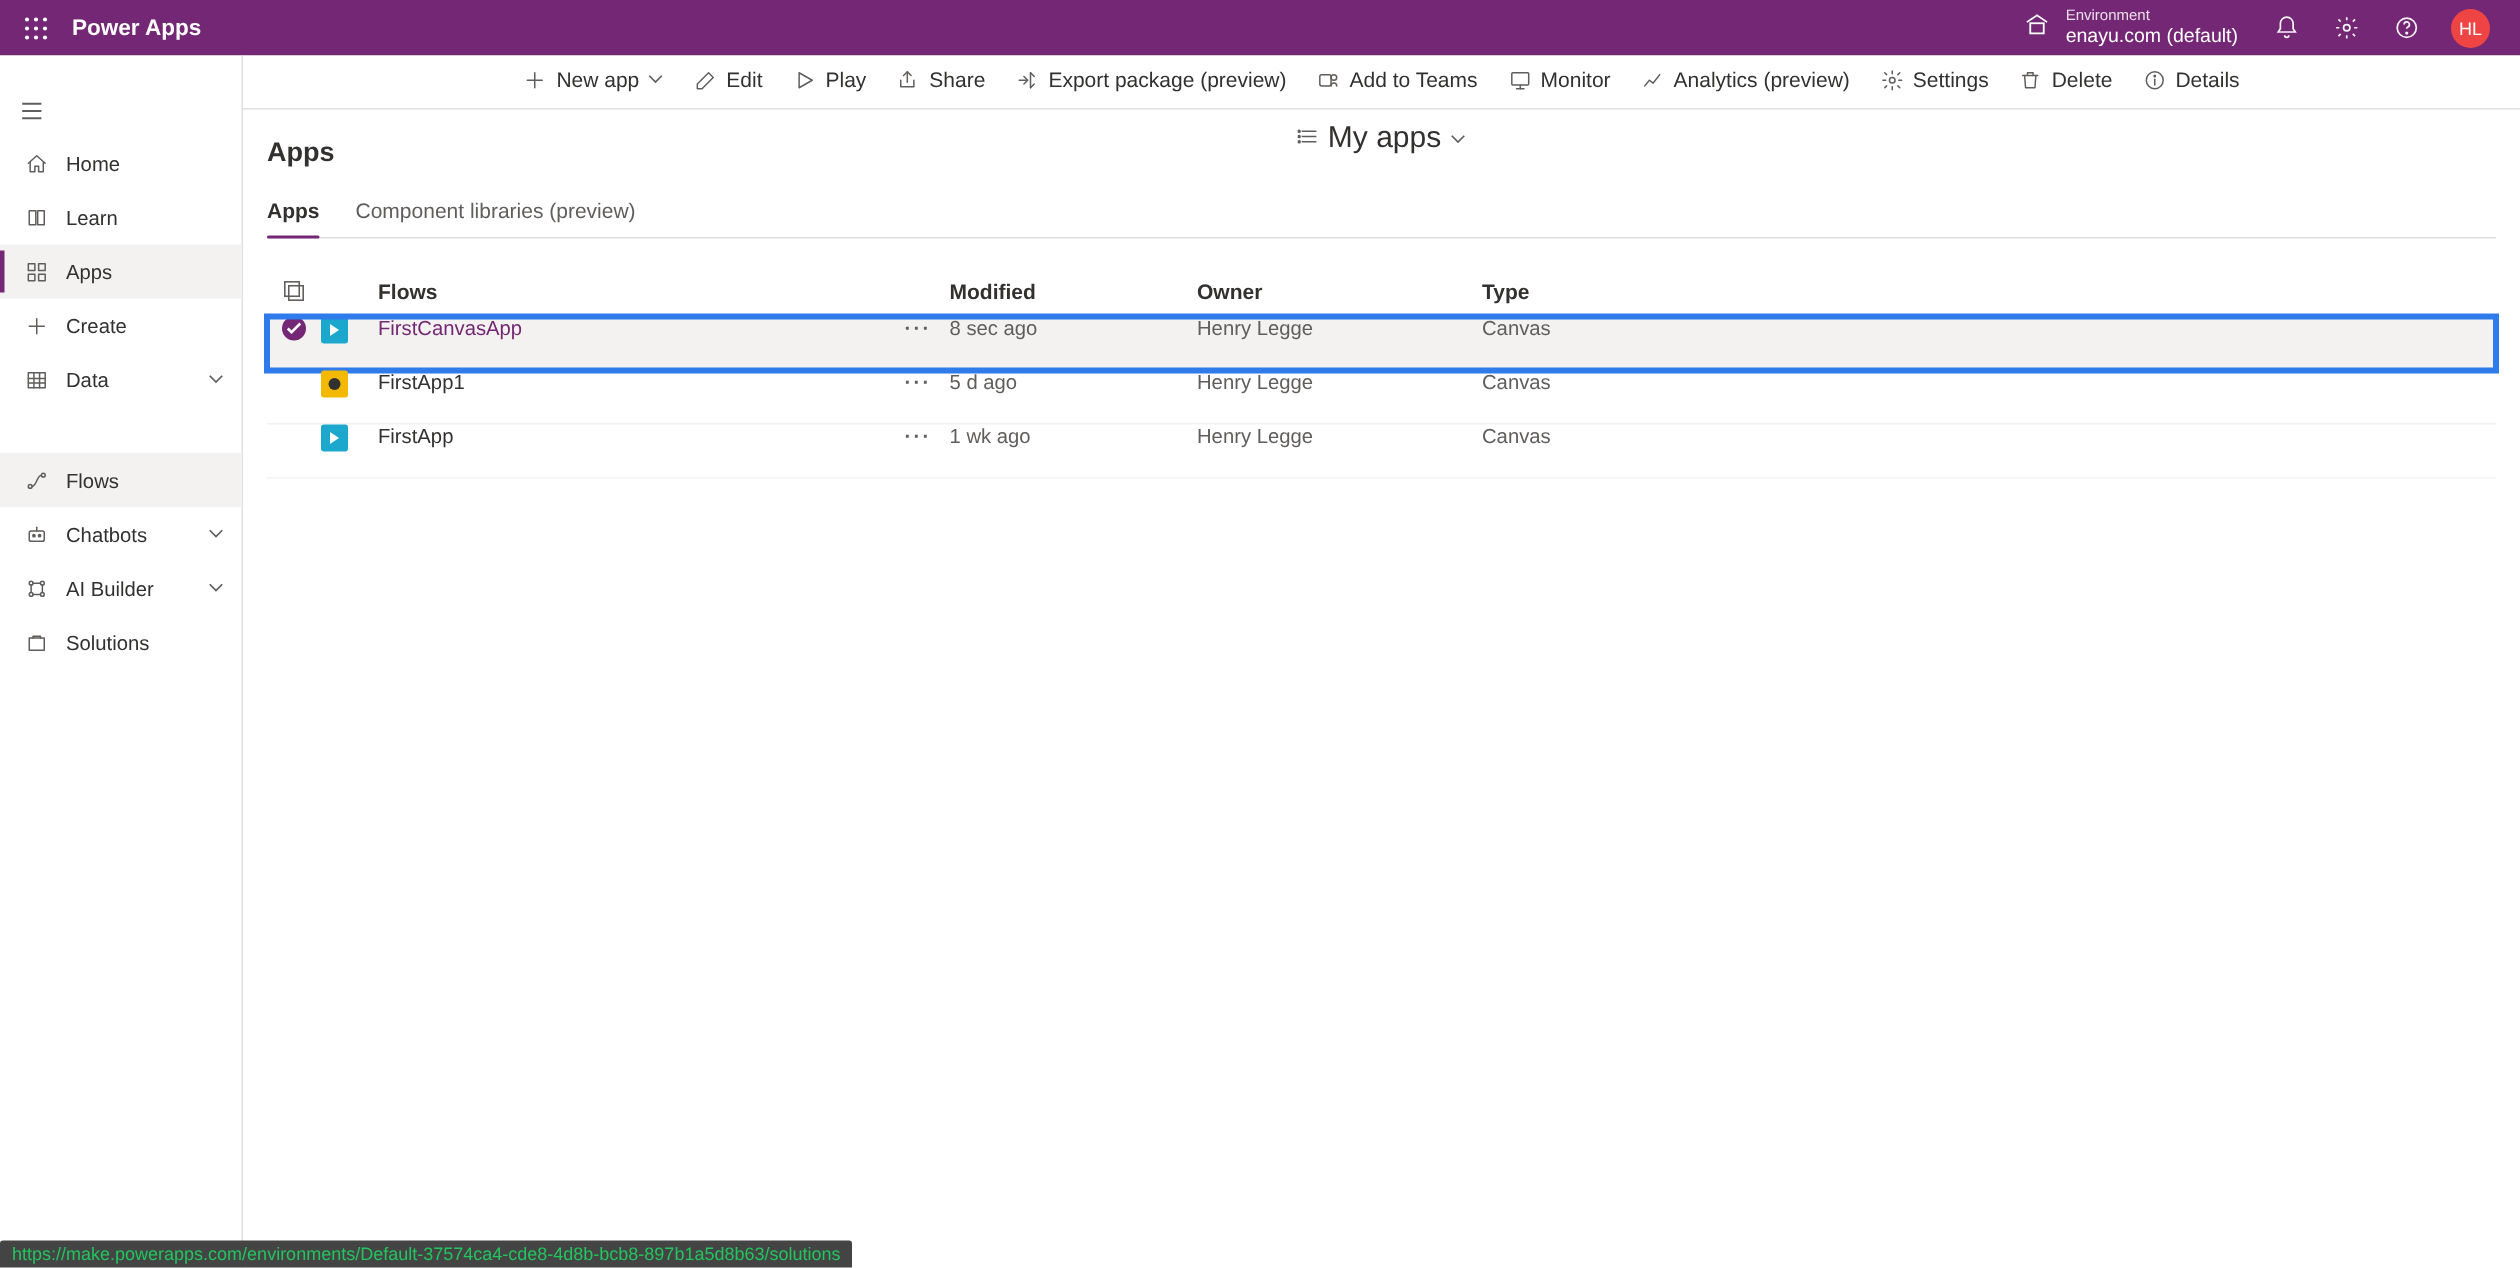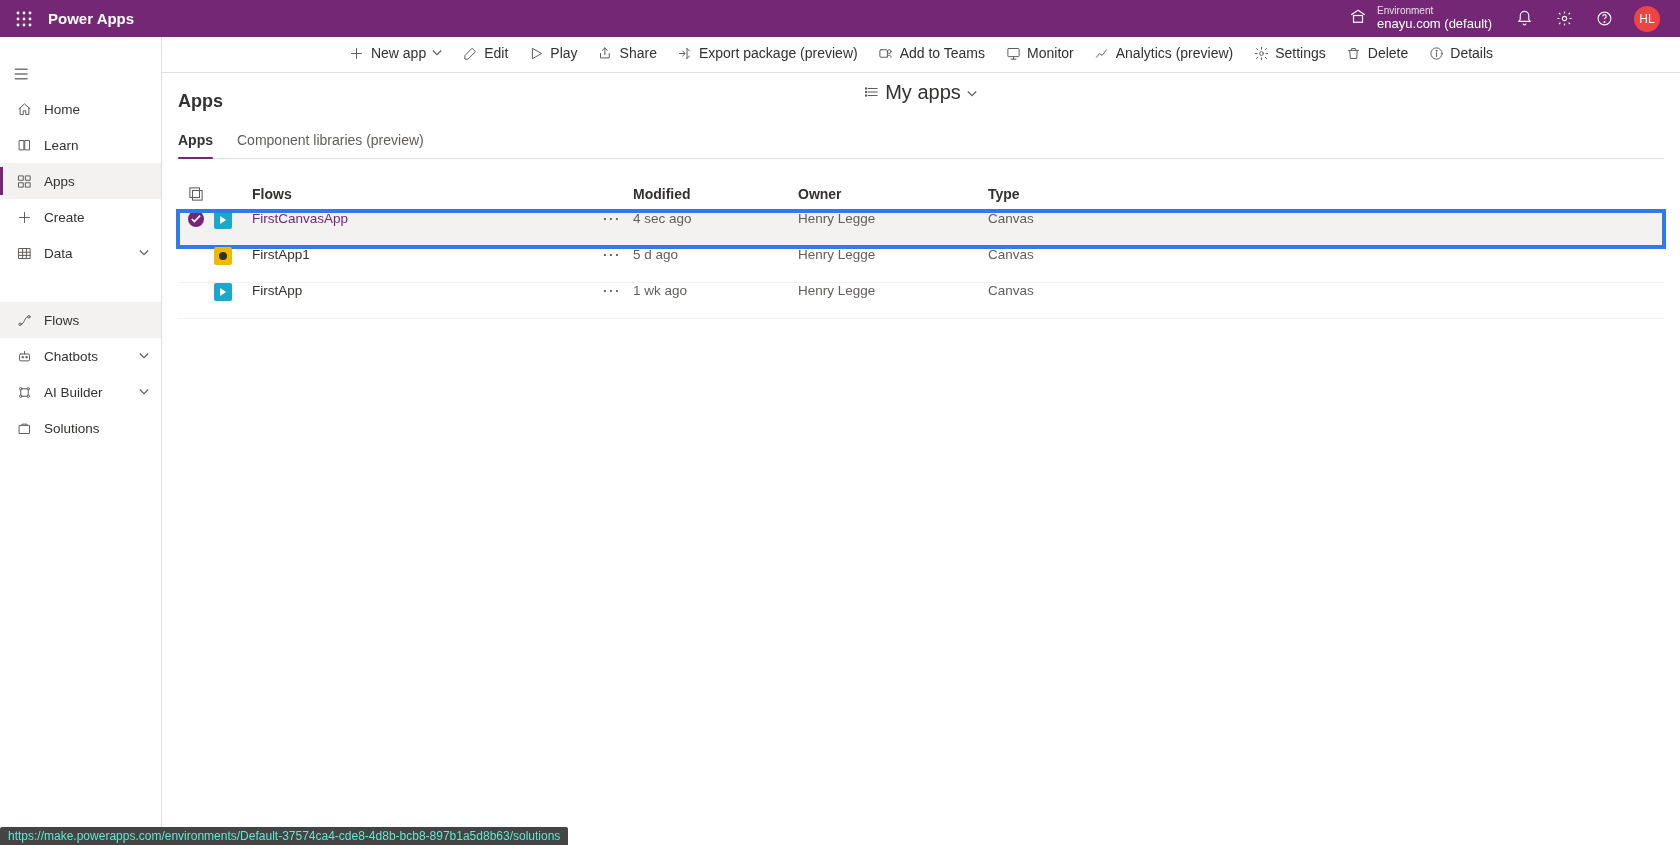--- a/index.html
+++ b/index.html
@@ -57,21 +57,21 @@
   .grid-row .col-name { color:#323130; }
   .grid-row.selected { background:#f3f2f1; }
   .grid-row.selected .col-name span { color:#742774; }
   .highlight-box { outline: 4px solid #2f7bec; outline-offset: -2px; }
   .app-icon { width: 18px; height: 18px; border-radius: 2px; display:flex; align-items:center; justify-content:center; }
   .app-icon.teal { background:#1ba8cc; }
   .app-icon.amber { background:#f2b900; }
   .checkmark-sel { width:16px; height:16px; border-radius:50%; background:#742774; display:flex; align-items:center; justify-content:center; }
   .more-dots { color:#605e5c; cursor:pointer; letter-spacing:1.5px; font-weight:bold; }
 
-  .status-bar { position:absolute; bottom:0; left:0; background:#444; color:#5eead4; font-size:12px; padding: 2px 8px; border-radius: 2px 2px 0 0; }
+  .status-bar { position:absolute; bottom:0; left:0; background:#444; color:#22c55e; font-size:12px; padding: 2px 8px; border-radius: 2px 2px 0 0; }
 </style>
 </head>
 <body>
 
 <div class="header">
   <div class="header-left">
     <div class="waffle">
       <svg width="16" height="16" viewBox="0 0 16 16" fill="white">
           <g>
             <circle cx="2" cy="2" r="1.4"></circle>
@@ -406,21 +406,21 @@
               </div>
               <div class="col-icon">
                 <div class="app-icon teal">
                   <svg width="10" height="10" viewBox="0 0 10 10" fill="white">
                     <path d="M2 1l6 4-6 4z"></path>
                   </svg>
                 </div>
               </div>
               <div class="col-name"><span>FirstCanvasApp</span></div>
               <div class="col-more"><span class="more-dots">···</span></div>
-              <div class="col-mod">4 sec ago</div>
+              <div class="col-mod">8 sec ago</div>
               <div class="col-owner">Henry Legge</div>
               <div class="col-type">Canvas</div>
             </div>
             <div class="grid-row">
               <div class="col-select"></div>
               <div class="col-icon">
                 <div class="app-icon amber">
                   <svg width="10" height="10" viewBox="0 0 10 10" fill="#323130">
                     <path d="M5 1a2 2 0 100 8 2 2 0 000-8"></path>
                   </svg>

